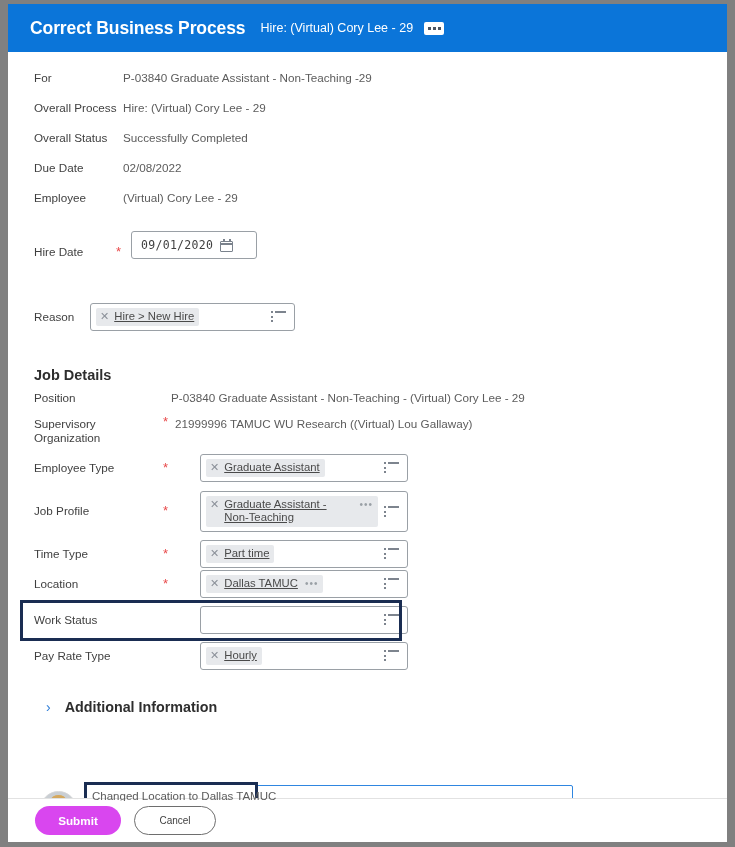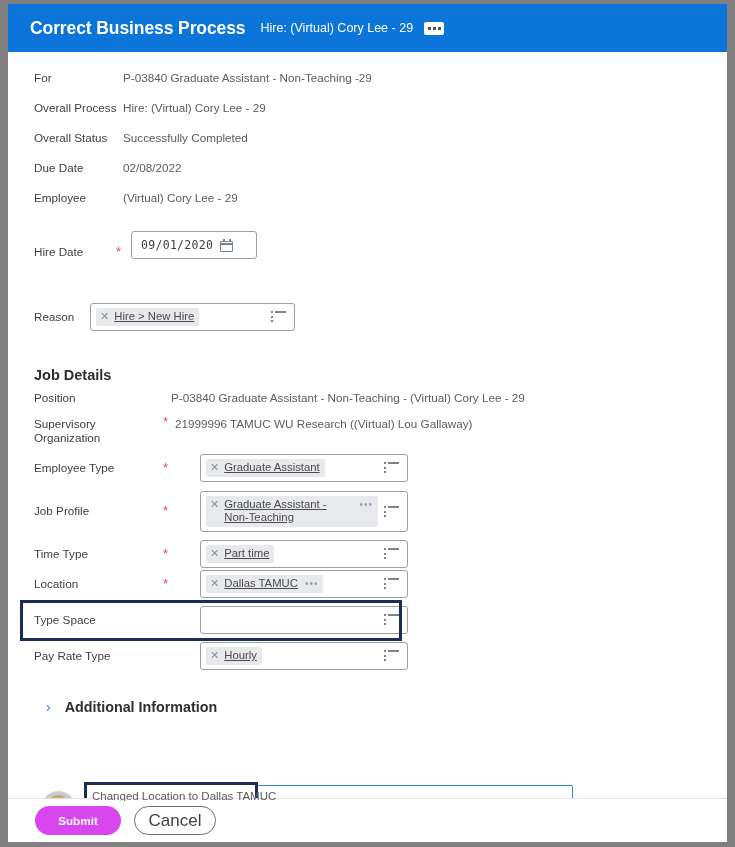--- a/index.html
+++ b/index.html
@@ -297,21 +297,21 @@
     border-radius: 16px;
     height: 29px;
     width: 86px;
     cursor: pointer;
     font-family: "Liberation Sans", sans-serif;
   }
   #cancel-button {
     margin-left: 13px;
     background: #fff;
     color: #3f3f3f;
-    font-size: 17px;
+    font-size: 10px;
     border: 1px solid #6e6e6e;
     border-radius: 16px;
     height: 29px;
     width: 82px;
     cursor: pointer;
     font-family: "Liberation Sans", sans-serif;
   }
 </style>
 </head>
 <body>
@@ -469,21 +469,21 @@
               <b></b>
               <b></b>
               <i></i>
               <i></i>
               <i></i>
             </span>
         </span>
       </div>
 
       <div class="row" style="margin-top:6px;align-items:center;height:30px">
-        <span class="lbl" style="width:129px;padding-top:0">Type Space</span>
+        <span class="lbl" style="width:129px;padding-top:0">Work Status</span>
         <span class="req" style="width:37px">&nbsp;</span>
         <span class="msel" style="width:208px;justify-content:flex-end">
           <span class="listicon">
               <b></b>
               <b></b>
               <b></b>
               <i></i>
               <i></i>
               <i></i>
             </span>

